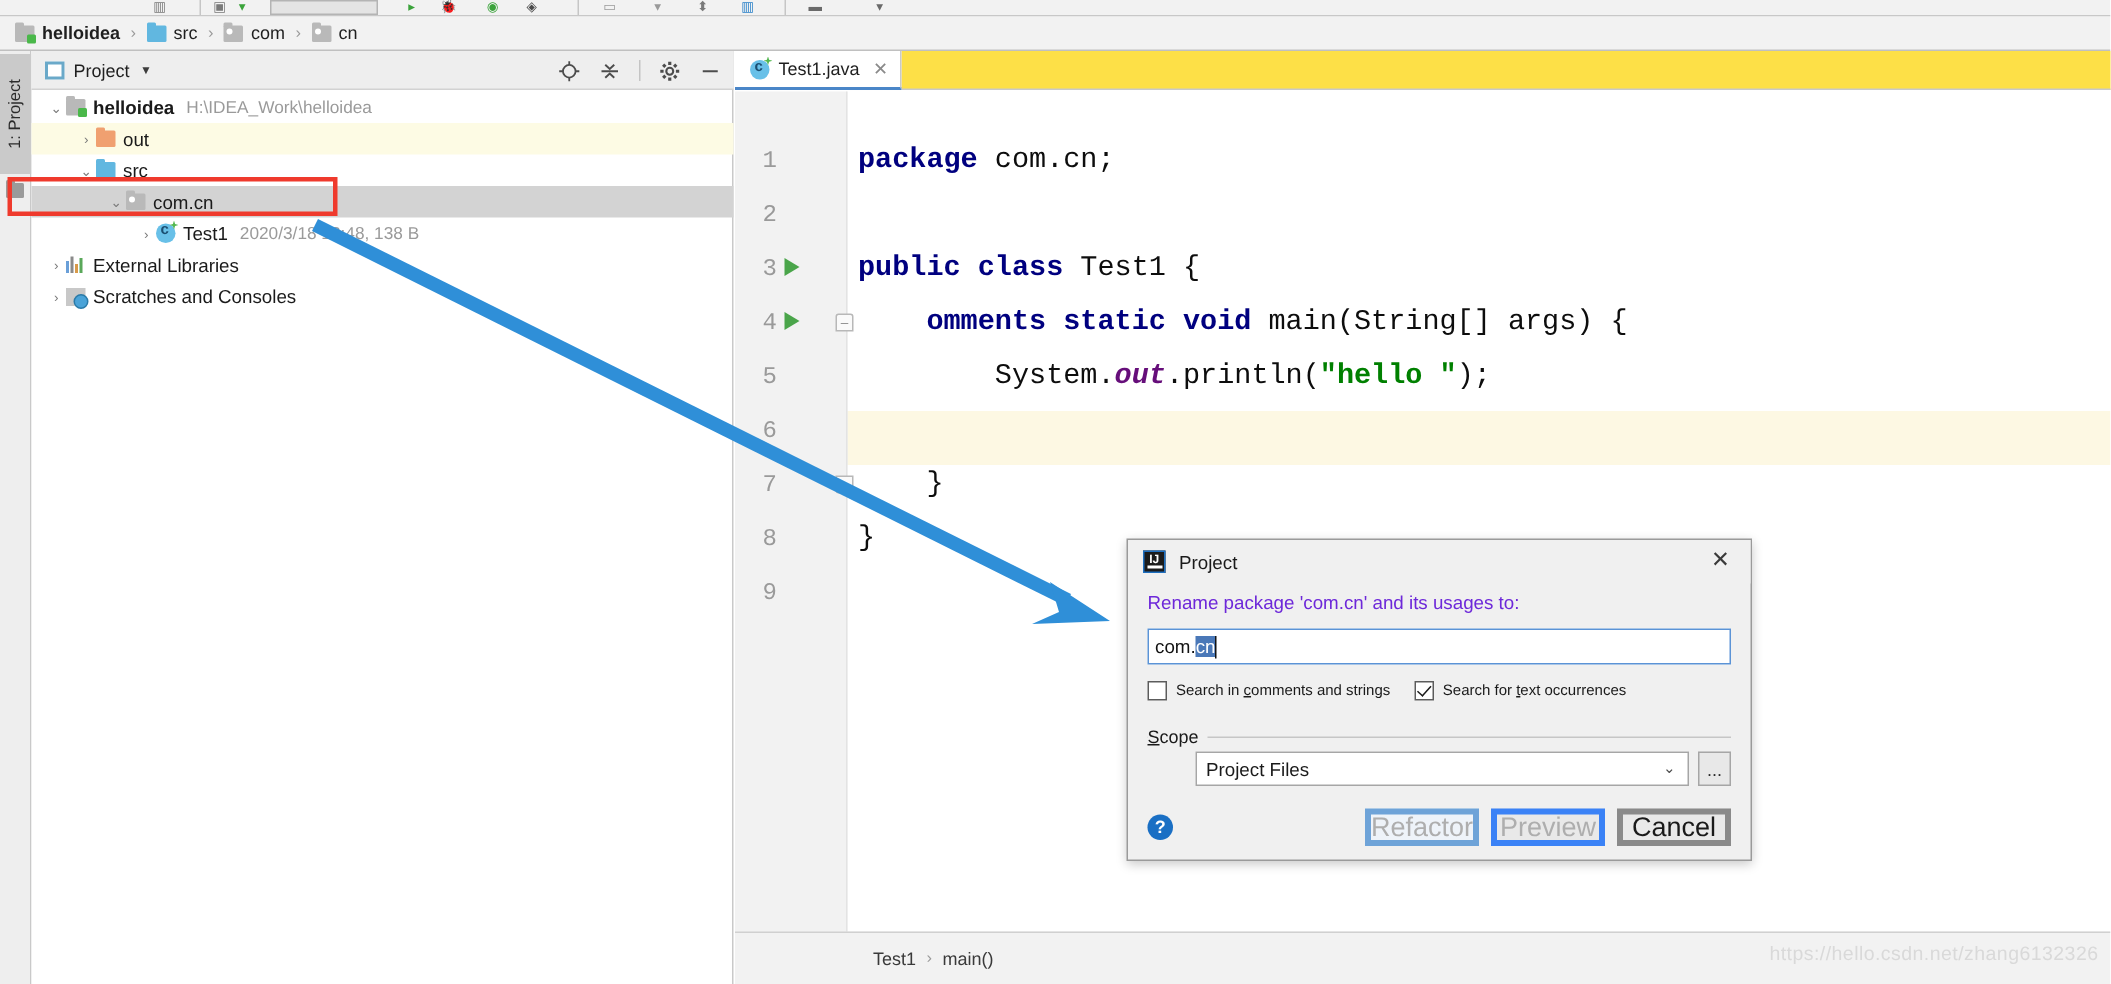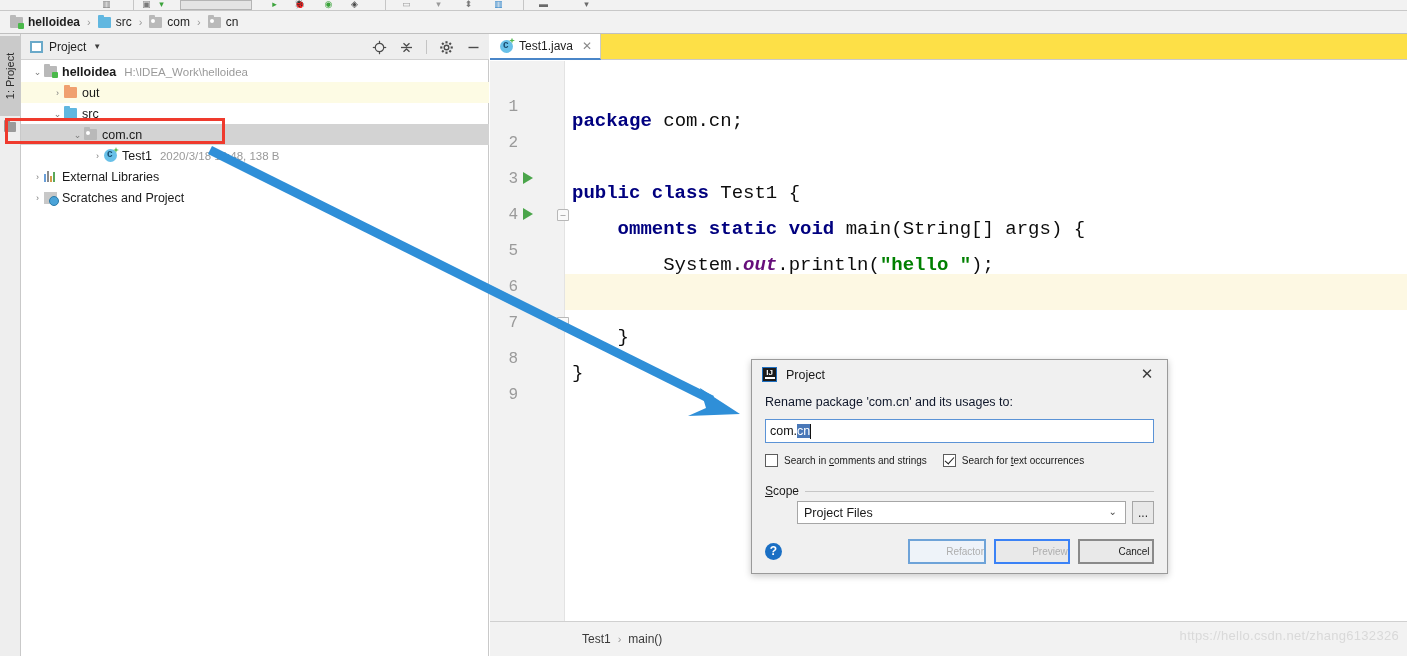--- a/index.html
+++ b/index.html
@@ -259,21 +259,21 @@
     text-align: center; color: #888;
   }
   .gfold.top { border-radius: 2px 2px 0 0; }
   .gfold.bot { border-radius: 0 0 2px 2px; }
   .caret-line {
     position: absolute; left: 0; top: 0;
     width: 917px; height: 36px;
     background: #fdf8e3;
   }
   .code {
-    position: absolute; left: 82px; top: 43px;
+    position: absolute; left: 82px; top: 28px;
     font-family: "Liberation Mono", monospace;
     font-size: 19px;
     white-space: pre;
     color: #0d0d0d;
   }
   .cl { position: absolute; left: 0; }
   .kw { color: #00007f; font-weight: bold; }
   .str { color: #008000; font-weight: bold; }
   .fld { color: #660e7a; font-style: italic; font-weight: bold; }
 
@@ -338,21 +338,21 @@
     position: absolute; right: 12px; top: 6px;
     width: 16px; height: 16px;
     font-size: 15px; color: #3a3a3a;
     line-height: 15px; text-align: center;
   }
   .dlg-body {
     position: relative;
     padding: 0 13px;
   }
   .dlg-prompt {
-    font-size: 12.5px; color: #0f172a;
+    font-size: 12.5px; color: #6d28d9;
     margin-top: 6px;
   }
   .dlg-input {
     position: relative;
     margin-top: 10px;
     height: 24px;
     background: #ffffff;
     border: 1px solid #5b93d6;
     display: flex; align-items: center;
     padding-left: 4px;
@@ -441,23 +441,23 @@
     font-size: 12px; font-weight: bold;
     display: flex; align-items: center; justify-content: center;
   }
   .dlg-btns {
     margin-left: auto;
     display: flex; align-items: center; gap: 8px;
   }
   .dbtn {
     min-width: 76px; height: 25px;
     background: #e9e9e9;
-    border: 2px solid #3b82f6;
-    font-size: 10px; color: #1a1a1a;
-    display: flex; align-items: center; justify-content: center; padding-left: 36px;
+    border: 4px solid #3b82f6;
+    font-size: 18px; color: #1a1a1a;
+    display: flex; align-items: center; justify-content: center;
   }
   .dbtn.disabled { color: #aeaeae; }
   .dbtn.focus { border-color: #6ea3d8; background: #eef3f9; }
   .dbtn.default { border-color: #8a8a8a; }
 </style>
 </head>
 <body>
 
 <div id="app">
 
@@ -608,21 +608,21 @@
             <i style="height:6px;background:#d89a4a;"></i>
             <i style="height:10px;background:#5aa85a;"></i>
         </span>
         <span class="tlabel">External Libraries</span>
       </div>
 
       <div class="trow">
         <span style="width:10px;flex:none;"></span>
         <span class="tarrow">›</span>
         <span class="ic-scratch"></span>
-        <span class="tlabel">Scratches and Project</span>
+        <span class="tlabel">Scratches and Consoles</span>
       </div>
     </div>
   </div>
 
   <div class="red-rect"></div>
 
   <div class="editor-area">
     <div class="tabs-bar">
       <div class="etab">
         <span class="ic-java">

